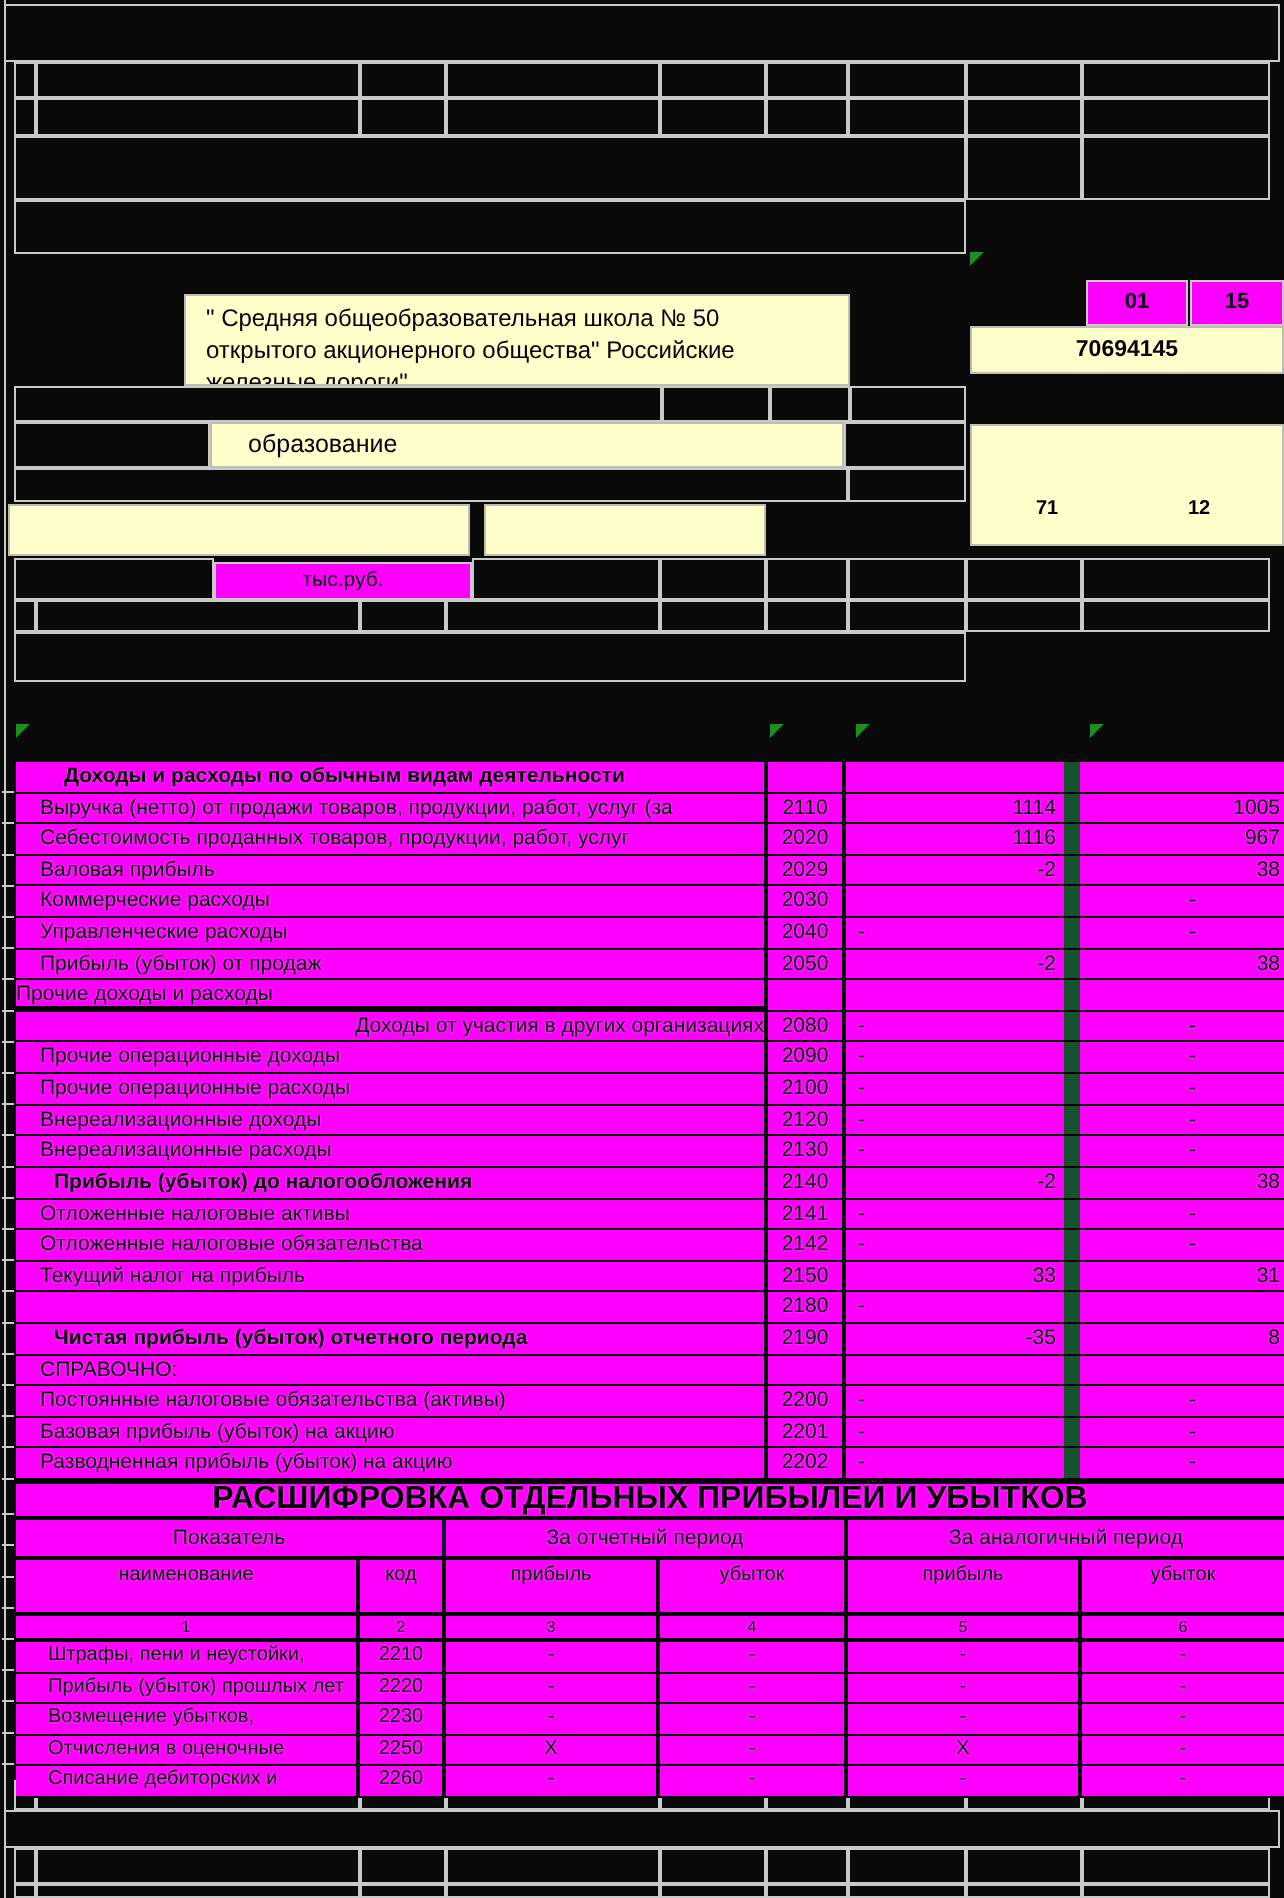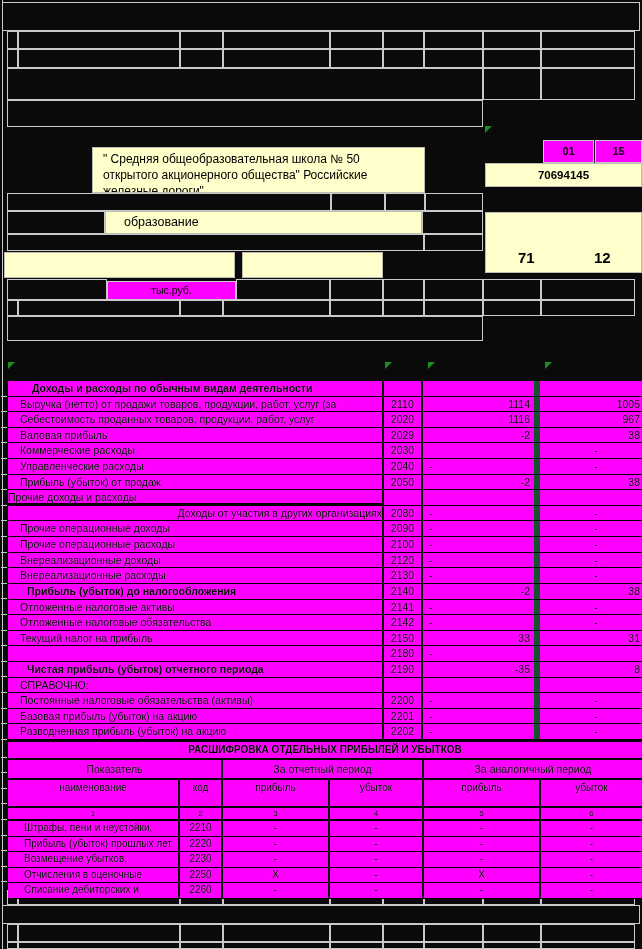--- a/index.html
+++ b/index.html
@@ -8,45 +8,45 @@
 #screen{position:relative;width:642px;height:949px;background:#0a0a0a;overflow:hidden}
 .gcell{position:absolute;background:#0a0a0a;border:1px solid #c9c9c9}
 .vline{position:absolute;width:1px;background:#c9c9c9}
 .rail{position:absolute;left:1px;width:6px;background:repeating-linear-gradient(180deg,transparent 0 14.6px,#c9c9c9 14.6px 15.6px)}
 .ybox{position:absolute;background:#ffffcc;color:#000;border:1px solid #bdbdb0}
 .mcell{position:absolute;background:#ff00ff;color:#000;border:1px solid #c9c9c9;text-align:center;font-weight:bold}
 .marker{position:absolute;width:0;height:0;border-top:7px solid #1e8e1e;border-right:7px solid transparent}
 #orgBox{left:92px;top:147px;width:333px;height:46px;overflow:hidden;padding:3px 0 0 10px;font-size:12px;line-height:16px}
 #activityBox{left:105px;top:211px;width:317px;height:23px;font-size:12.5px;line-height:21px;padding-left:18px}
 #okpoBox{left:485px;top:163px;width:157px;height:24px;text-align:center;font-weight:bold;font-size:11.5px;line-height:22px}
-#codePairBox{left:485px;top:212px;width:157px;height:61px;font-weight:bold;font-size:15px}
+#codePairBox{left:485px;top:212px;width:157px;height:61px;font-weight:bold;font-size:10px}
 #codePairBox span{position:absolute;top:36px}
 #cp1{left:32px}
 #cp2{left:108px}
 #blank1{left:4px;top:252px;width:231px;height:26px}
 #blank2{left:242px;top:252px;width:141px;height:26px}
 #c01{left:543px;top:140px;width:51px;height:23px;font-size:11px;line-height:21px}
 #c15{left:595px;top:140px;width:47px;height:23px;font-size:11px;line-height:21px}
 #unitsCell{left:107px;top:281px;width:129px;height:19px;font-weight:normal;font-size:10.5px;line-height:17px}
 
 #mainTable{position:absolute;left:8px;top:381px;width:634px;height:360px;background:#000}
 .mrow{display:flex;height:15.61px;background:#ff00ff;border-bottom:1px solid #000;color:#000;font-size:10.5px;line-height:14.5px;text-shadow:0 0 1px rgba(255,255,255,.45)}
 .mrow .cn{width:376px;border-right:2px solid #000;padding-left:12px;white-space:nowrap;overflow:hidden}
 .mrow .cc{width:39px;border-right:2px solid #000;text-align:center}
-.mrow .c1{width:117px;border-right:6px solid #14532d;text-align:right;padding-right:4px}
+.mrow .c1{width:117px;border-right:8px solid #14532d;text-align:right;padding-right:4px}
 .mrow .c2{flex:1;text-align:right;padding-right:2px;overflow:hidden}
 .mrow.section .cn{font-weight:bold;padding-left:24px}
 .mrow.section-u .cn{font-weight:normal;padding-left:0;box-shadow:inset 0 -2px 0 #000}
 .mrow.bold .cn{font-weight:bold;padding-left:19px}
 .mrow.center .cn{text-align:right;padding-left:0}
 .c1.dash{text-align:left;padding-left:6px}
 .c2.dash{padding-right:44px}
 
 #decodeTable{position:absolute;left:8px;top:742px;width:634px;background:#000;color:#000}
-.dtitle{height:18px;background:#ff00ff;font-weight:bold;text-align:center;font-size:10px;line-height:16px;border-bottom:2px solid #000;text-shadow:0 0 1px rgba(255,255,255,.45)}
+.dtitle{height:18px;background:#ff00ff;font-weight:bold;text-align:center;font-size:16px;line-height:16px;border-bottom:2px solid #000;text-shadow:0 0 1px rgba(255,255,255,.45)}
 .drow{display:flex;background:#ff00ff;text-shadow:0 0 1px rgba(255,255,255,.45)}
 .dgroups{height:20px;font-size:10.5px;line-height:18px;text-align:center;border-bottom:2px solid #000}
 .dg1{width:215px;border-right:2px solid #0f172a}
 .dg2{width:201px;border-right:2px solid #000}
 .dg3{width:218px}
 .dsub{height:28px;font-size:10px;line-height:16px;text-align:center;border-bottom:2px solid #000}
 .dnum{height:13px;font-size:8px;line-height:11px;text-align:center;border-bottom:2px solid #000}
 .hc{border-right:2px solid #000}
 .hc:last-child{border-right:none}
 .ddata{height:15.6px;border-bottom:1px solid #000;font-size:10px;line-height:13.5px}

